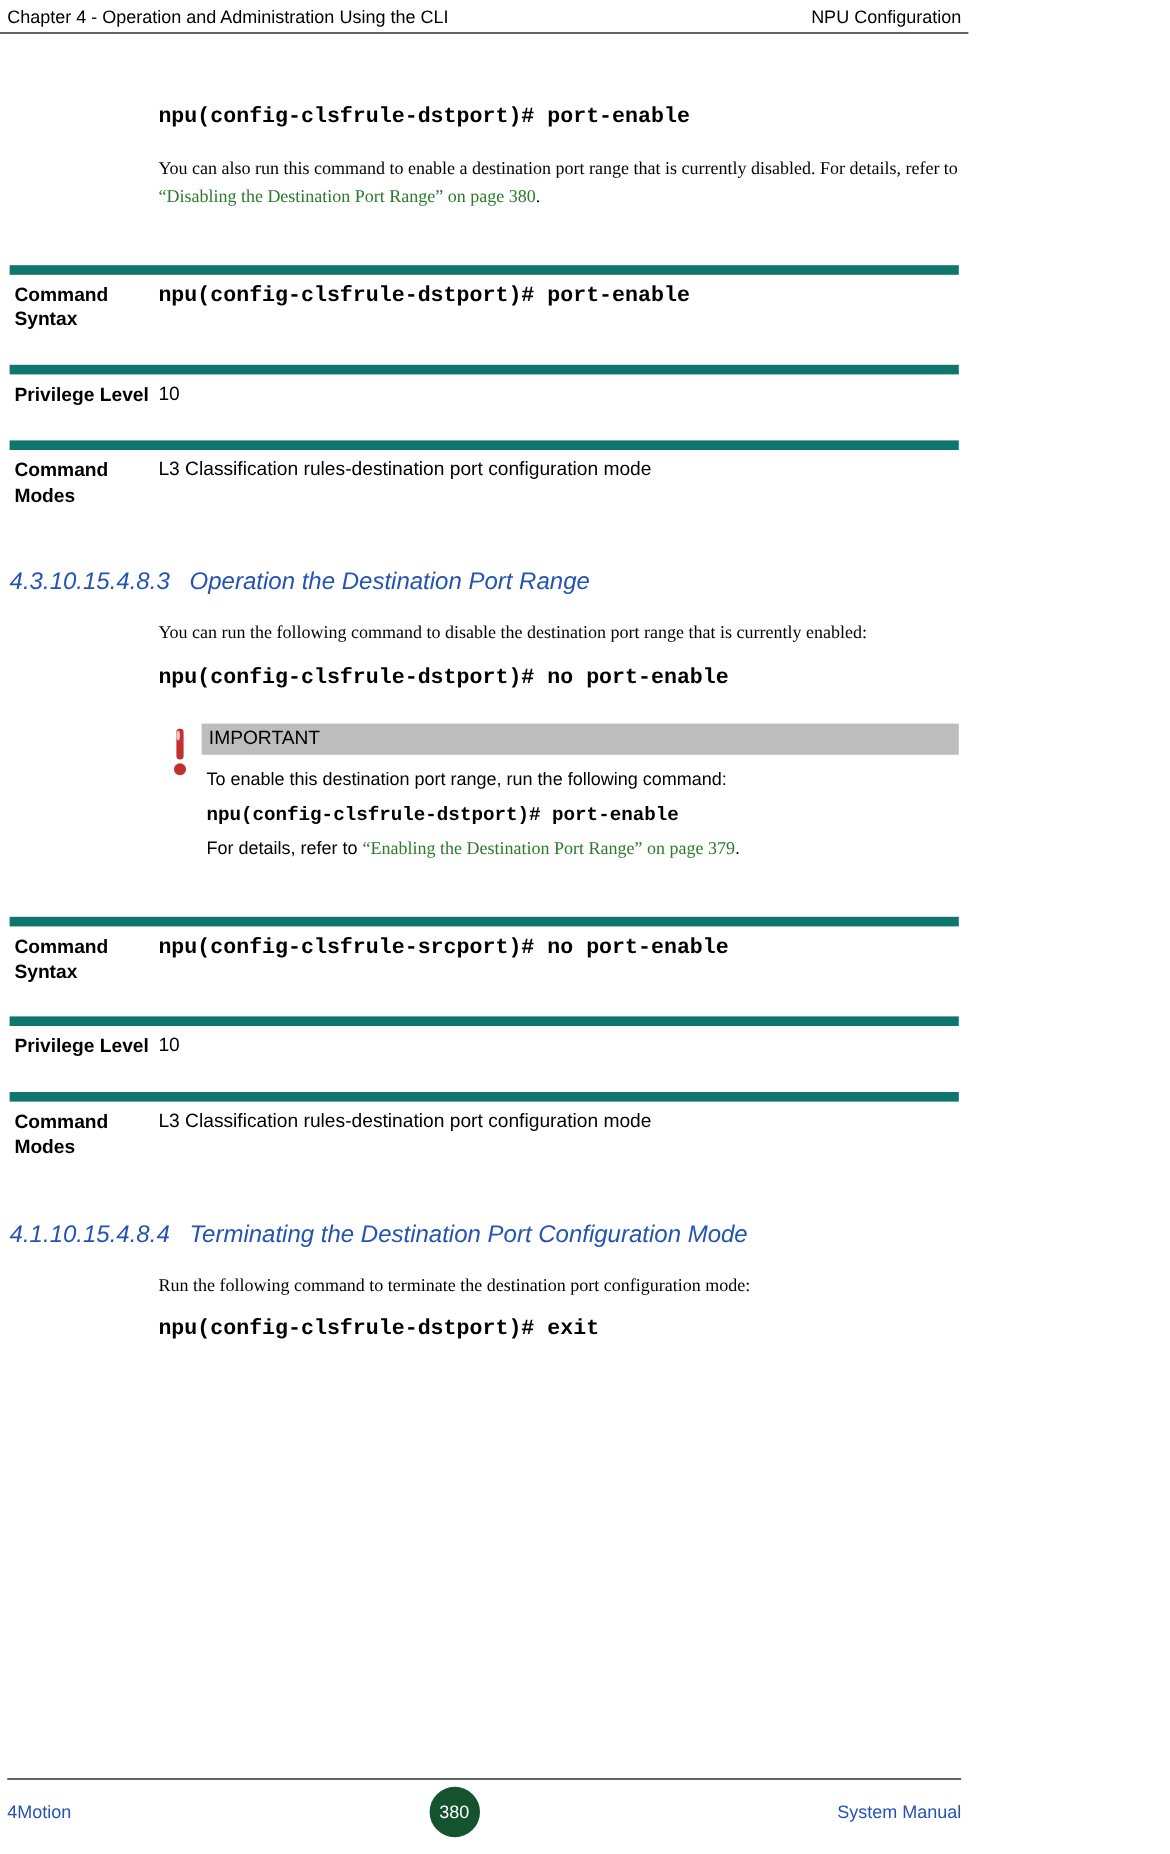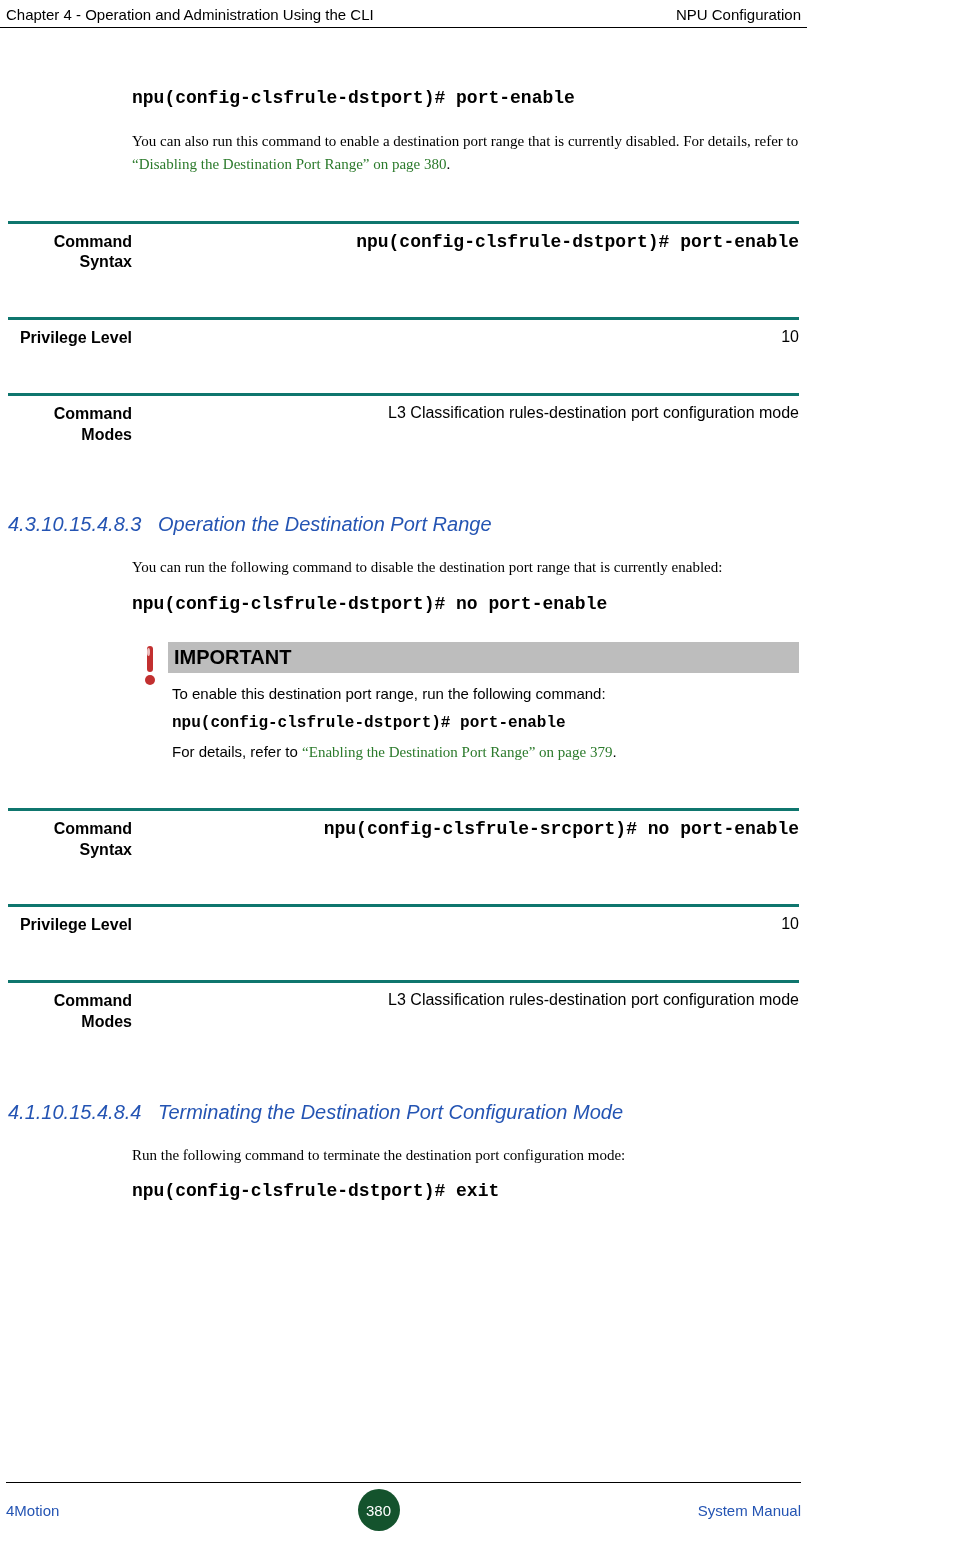--- a/index.html
+++ b/index.html
@@ -5,31 +5,31 @@
   * { box-sizing: border-box; margin: 0; padding: 0; }
   html, body { width: 975px; height: 1545px; background: #fff; font-family: Arial, Helvetica, sans-serif; color: #000; }
   .page { width: 807px; height: 1545px; position: relative; padding-top: 6px; }
   .topbar { display: flex; justify-content: space-between; font-size: 15px; padding: 0 6px 4px 6px; border-bottom: 1px solid #000; }
   .content { padding: 60px 8px 0 8px; }
   .indent { margin-left: 124px; margin-right: 0; }
   .mono { font-family: "Courier New", Courier, monospace; font-weight: bold; font-size: 18px; }
   .serif { font-family: Georgia, "Times New Roman", serif; font-size: 15px; line-height: 1.55; }
   .link-green { color: #2b7a2b; }
   .section-table { width: 100%; margin-top: 44px; }
-  .section-row { display: flex; align-items: flex-start; border-top: 3px solid #0f766e; padding: 8px 0 44px 0; text-align: right; }
+  .section-row { display: flex; align-items: flex-start; border-top: 8px solid #0f766e; padding: 8px 0 26px 0; }
   .section-label { width: 124px; font-weight: bold; font-size: 16px; line-height: 1.3; padding-left: 4px; }
   .section-body { flex: 1; font-size: 16px; }
   .section-body.mono { font-size: 18px; }
   .subheading { display: flex; font-style: italic; color: #2454b3; font-size: 20px; margin: 24px 0 20px 0; }
   .subheading .num { width: 150px; }
   .note-block { display: flex; margin: 28px 0 0 124px; }
   .note-icon { width: 36px; display: flex; justify-content: center; padding-top: 4px; }
   .note-icon svg { width: 14px; height: 40px; }
   .note-body { flex: 1; }
-  .note-title-bar { background: #bdbdbd; font-weight: bold; font-size: 20px; padding: 4px 6px; }
+  .note-title-bar { background: #bdbdbd; font-weight: normal; font-size: 16px; padding: 4px 6px; }
   .note-text { font-size: 15px; padding: 10px 4px 0 4px; line-height: 1.5; }
   .note-text .mono { font-size: 16px; display: block; margin: 6px 0; }
   .footer { position: absolute; bottom: 14px; left: 0; right: 0; display: flex; align-items: center; justify-content: space-between; padding: 0 6px; font-size: 15px; color: #2454b3; }
   .footer .pnbadge { background: #14532d; color: #fff; border-radius: 50%; width: 42px; height: 42px; display: flex; align-items: center; justify-content: center; font-size: 15px; }
   .footer-line { position: absolute; bottom: 62px; left: 6px; right: 6px; border-top: 1px solid #000; }
   .para-gap { margin-top: 22px; }
   .para-gap-sm { margin-top: 14px; }
   .serif-link { color: #2b7a2b; font-family: Georgia, "Times New Roman", serif; }
 </style>
 </head>

